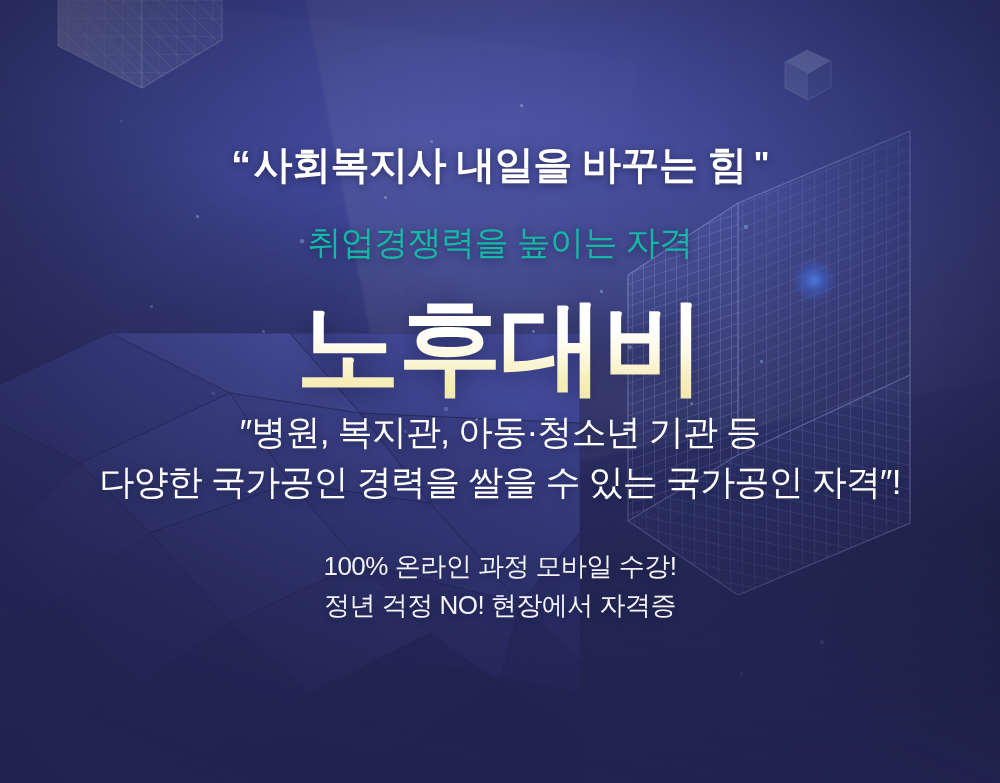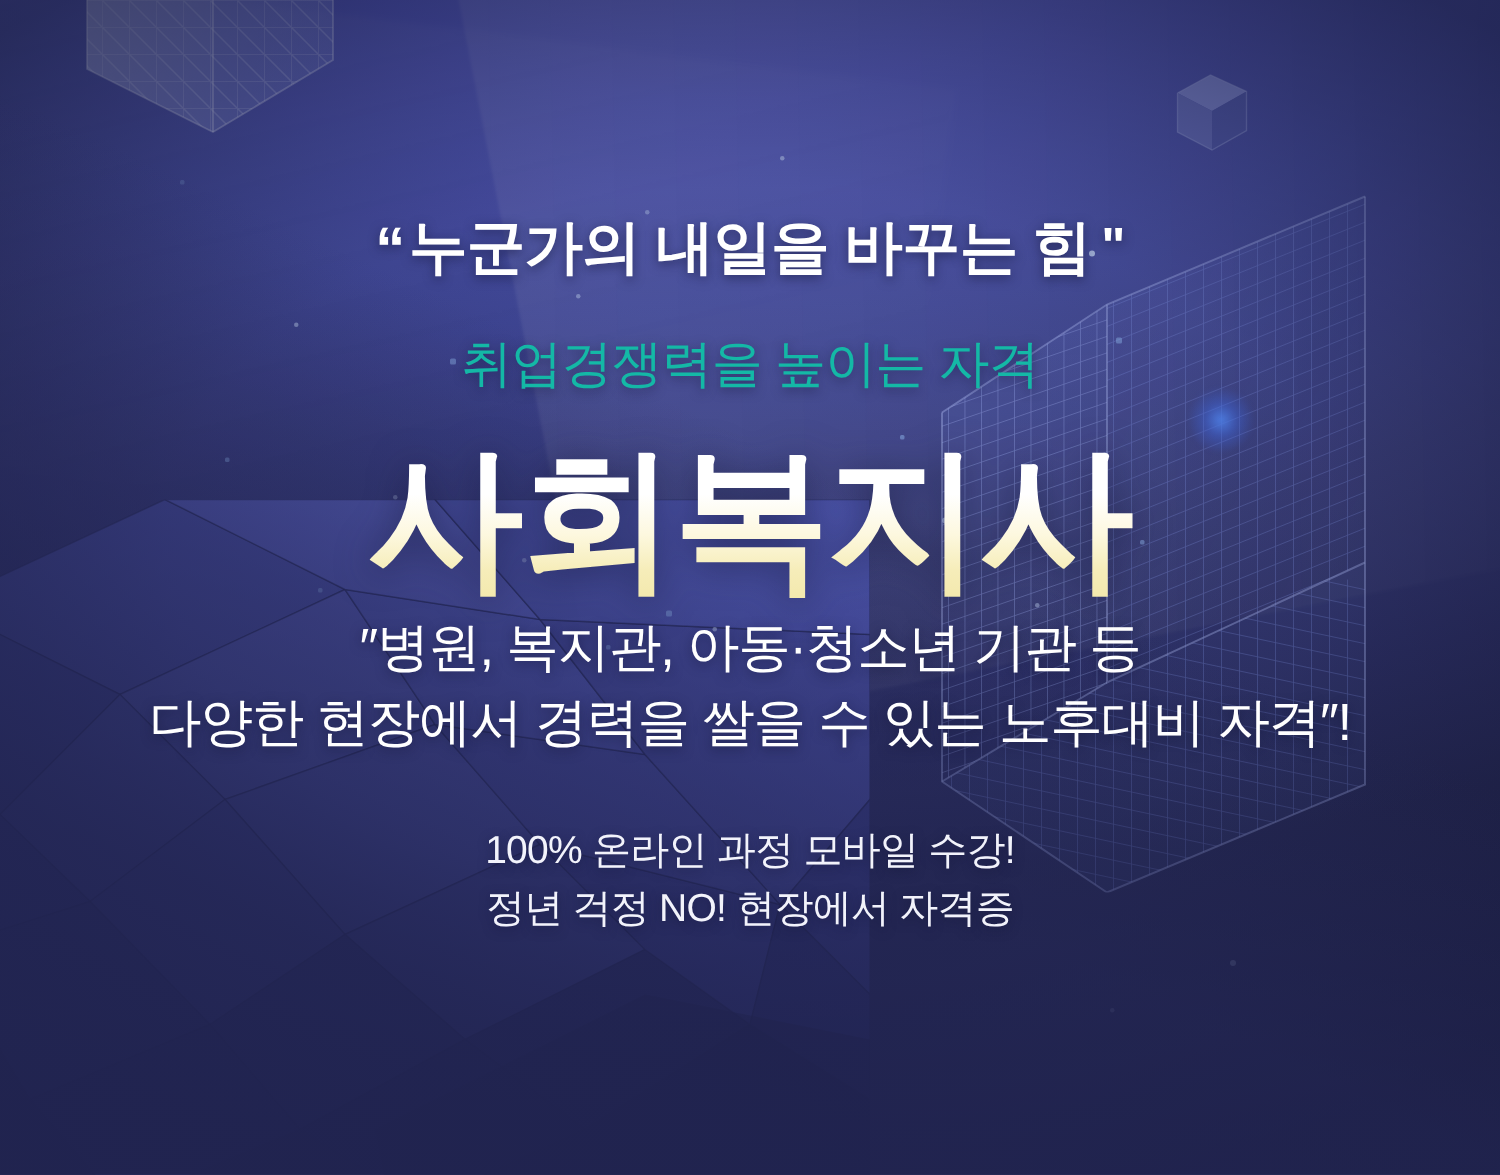--- a/index.html
+++ b/index.html
@@ -348,30 +348,30 @@
     <div class="star sq" style="left:120px; top:120px; width:3px; height:3px; opacity:.35;"></div>
     <div class="star" style="left:430px; top:140px; width:3px; height:3px; opacity:.4;"></div>
   </div>
 
   <div class="bg-vignette"></div>
   <div class="bg-bottomright"></div>
 
   <div class="content">
 
     <div class="headline">
-      <span class="qm-open">“</span><span>누군가의 내일을 바꾸는 힘</span><span class="qm-close">"</span>
+      <span class="qm-open">“</span><span>사회복지사 내일을 바꾸는 힘</span><span class="qm-close">"</span>
     </div>
 
     <div class="subhead">취업경쟁력을 높이는 자격</div>
 
-    <div class="maintitle">사회복지사</div>
+    <div class="maintitle">노후대비</div>
 
     <div class="desc">
       <span class="line1">″병원, 복지관, 아동·청소년 기관 등</span>
-      <span class="line2">다양한 현장에서 경력을 쌀을 수 있는 노후대비 자격″!</span>
+      <span class="line2">다양한 국가공인 경력을 쌀을 수 있는 국가공인 자격″!</span>
     </div>
 
     <div class="note">
       <span>100% 온라인 과정 모바일 수강!</span>
       <span>정년 걱정 NO! 현장에서 자격증</span>
     </div>
 
   </div>
 </div>
 

